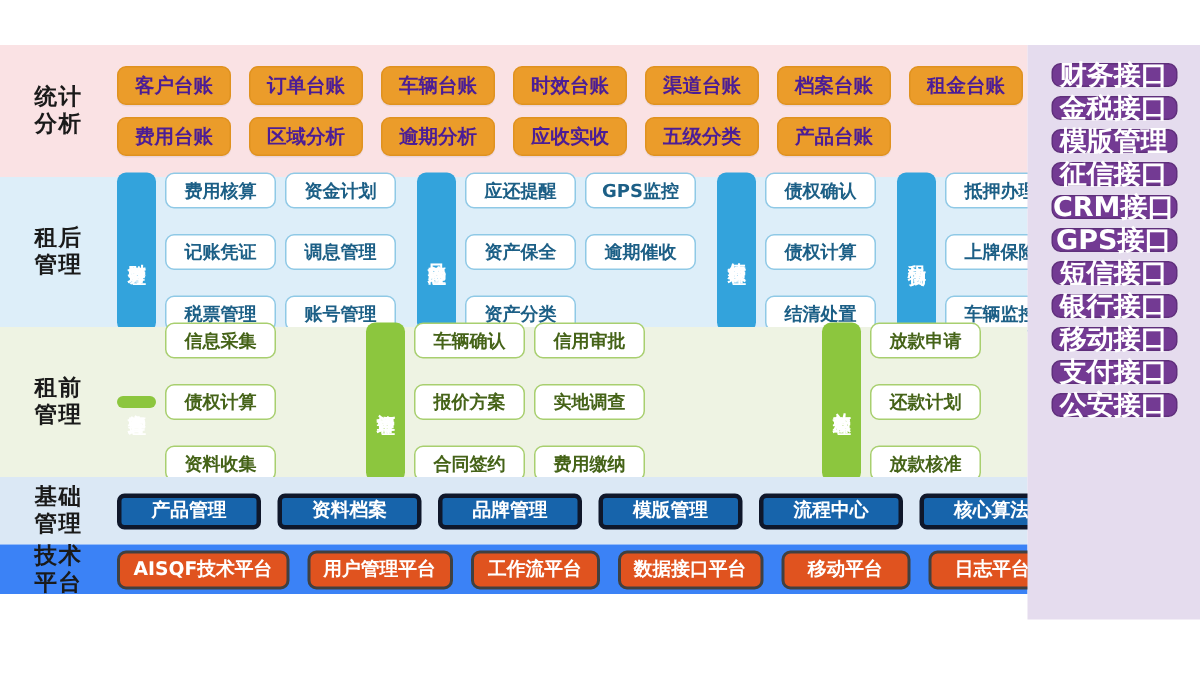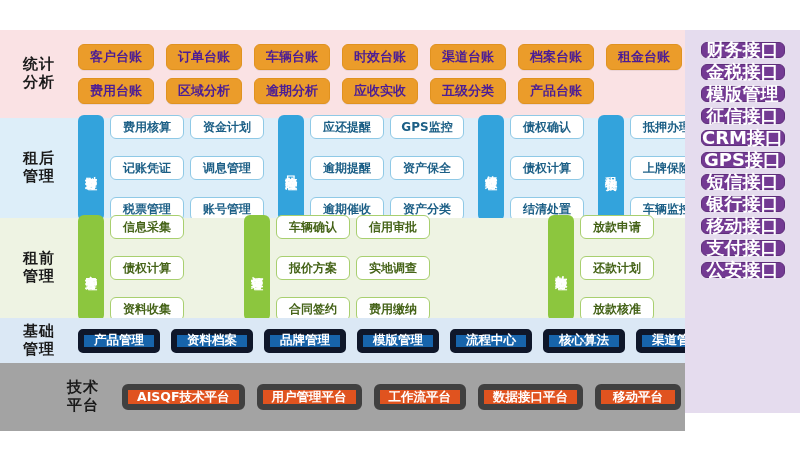--- a/index.html
+++ b/index.html
@@ -33,21 +33,21 @@
     left: 0;
     width: 685px;
     display: flex;
     align-items: center;
     box-sizing: border-box;
   }
   .band-stats  { top: 0;   height: 88px;  background: #fae2e4; }
   .band-post   { top: 88px;  height: 100px; background: #ddeef9; }
   .band-pre    { top: 188px; height: 100px; background: #eef3e3; }
   .band-base   { top: 288px; height: 45px;  background: #dbe8f5; }
-  .band-tech   { top: 333px; height: 68px;  background: #a3a3a3; padding-left: 44px; }
+  .band-tech   { top: 333px; height: 33px;  background: #3b82f6; }
 
   
   .band-title {
     width: 78px;
     min-width: 78px;
     text-align: center;
     color: #1a1a1a;
     font-size: 15px;
     font-weight: bold;
     line-height: 1.18;
@@ -145,38 +145,38 @@
   .row-base {
     display: flex;
     gap: 11px;
     align-items: center;
   }
   .chip-darkblue {
     background: #1764ab;
     color: #ffffff;
     font-size: 12.5px;
     height: 24px;
-    width: 82px;
+    width: 96px;
     border-radius: 5px;
-    border: 6px solid #0f172a;
+    border: 3px solid #0f172a;
   }
 
   
   .row-tech {
     display: flex;
     gap: 12px;
     align-items: center;
   }
   .chip-redorange {
     background: #e0531f;
     color: #ffffff;
     font-size: 12.5px;
     height: 26px;
     border-radius: 6px;
-    border: 6px solid #404040;
+    border: 2px solid #404040;
     padding: 0 9px;
     min-width: 86px;
   }
 
   
   .rail {
     position: absolute;
     left: 685px;
     top: 30px;
     width: 115px;
@@ -251,21 +251,20 @@
           </div>
         </div>
 
         <div class="group">
           <div class="group-tab tab-blue">
             <span class="v">风险管理</span>
           </div>
           <div class="group-items cols2">
             <div class="chip chip-outline-blue">应还提醒</div>
             <div class="chip chip-outline-blue">GPS监控</div>
-            <div class="chip chip-outline-blue">逾期提醒</div>
             <div class="chip chip-outline-blue">资产保全</div>
             <div class="chip chip-outline-blue">逾期催收</div>
             <div class="chip chip-outline-blue">资产分类</div>
           </div>
         </div>
 
         <div class="group">
           <div class="group-tab tab-blue">
             <span class="v">债权管理</span>
           </div>
@@ -290,21 +289,21 @@
       </div>
     </div>
 
     <div class="band band-pre">
       <div class="band-title">
         <span>租前</span>
         <span>管理</span>
       </div>
       <div class="band-body">
 
-        <div class="group" style="margin-right:60px;">
+        <div class="group" style="margin-right:60px;align-items:center;">
           <div class="group-tab tab-green">
             <span class="v">客户管理</span>
           </div>
           <div class="group-items cols1">
             <div class="chip chip-outline-green">信息采集</div>
             <div class="chip chip-outline-green">债权计算</div>
             <div class="chip chip-outline-green">资料收集</div>
           </div>
         </div>
 

